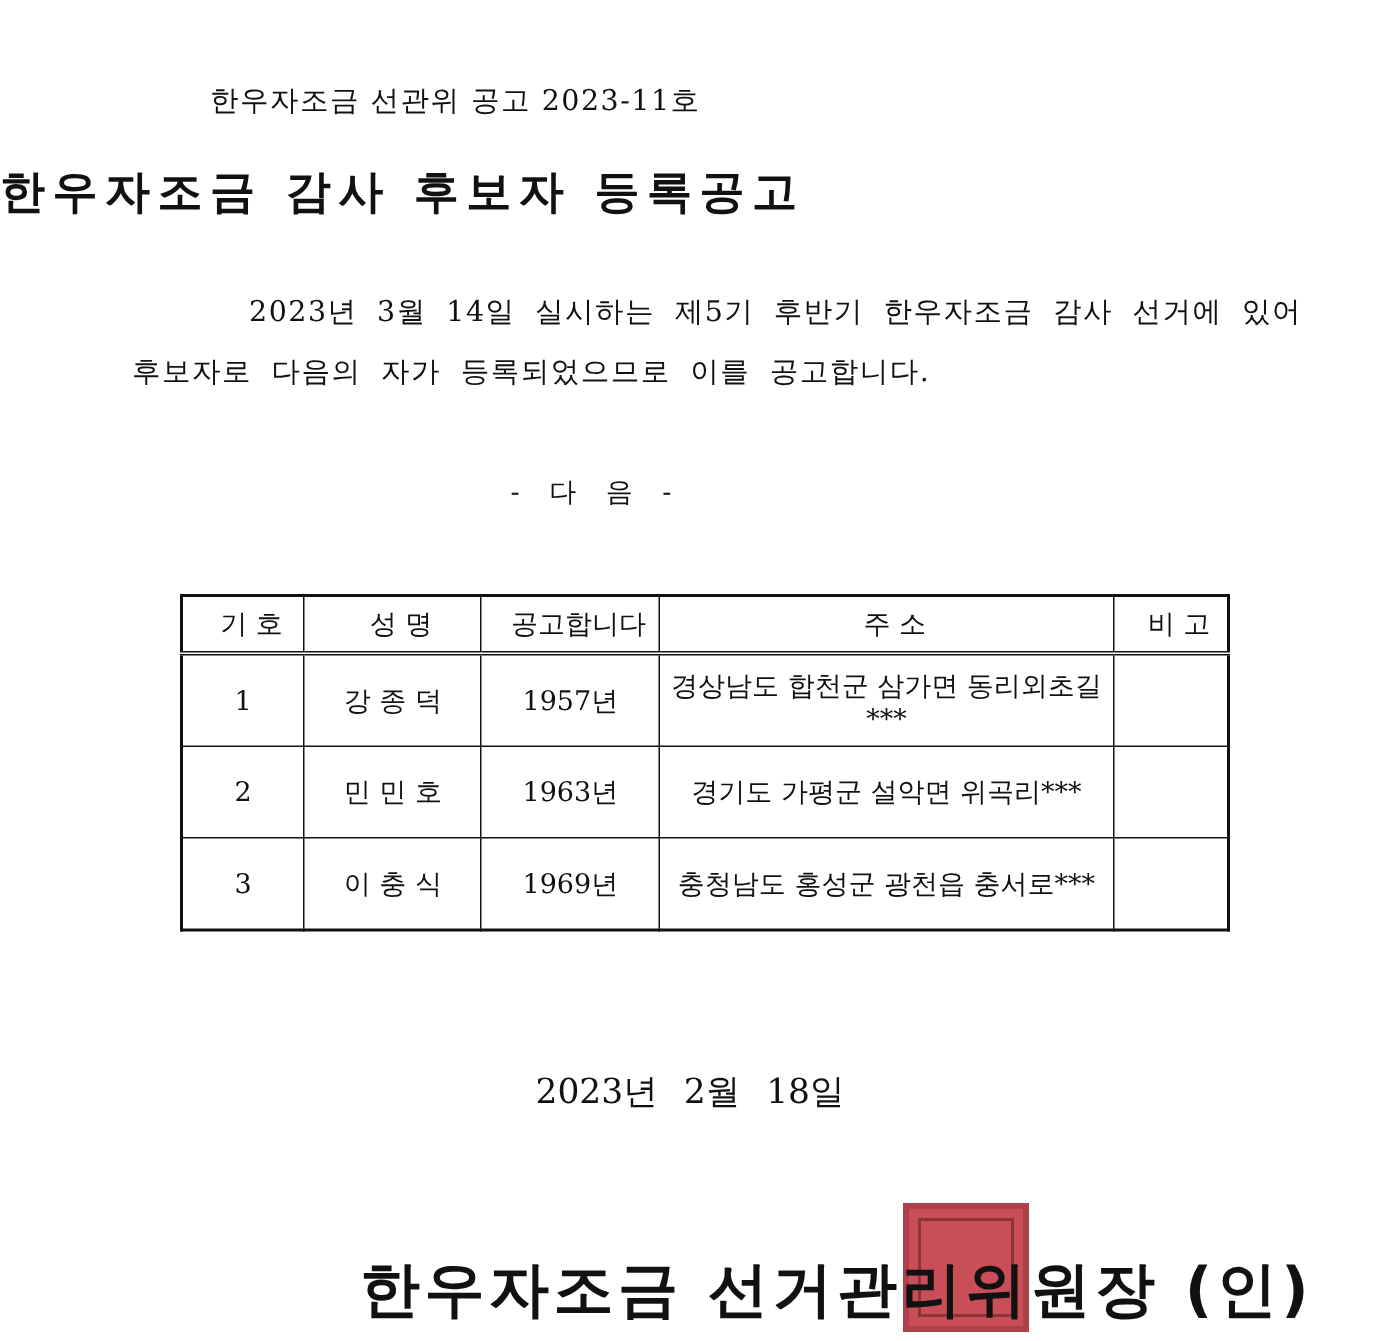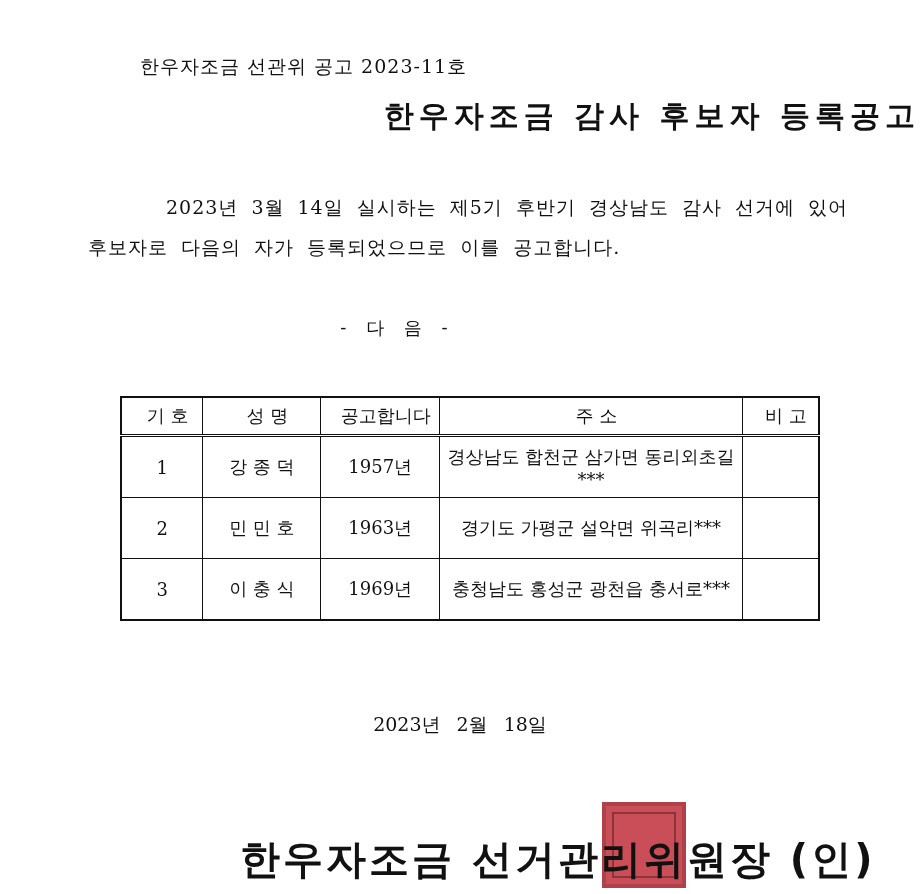--- a/index.html
+++ b/index.html
@@ -1,39 +1,39 @@
 <!DOCTYPE html>
 <html><head>
 <meta charset="utf-8">
 <style>
   html, body { margin:0; padding:0; background:#ffffff; }
   body { width:920px; height:894px; position:relative; overflow:hidden;
          font-family:"DejaVu Serif", "Liberation Serif", serif; color:#111; }
   .abs { position:absolute; }
   .notice-no { left:140px; top:6px; font-size:19px; letter-spacing:1px;margin-top:48px; }
-  .title { left:0; width:920px; top:96px; text-align:right; font-size:30px; font-weight:bold; letter-spacing:5px; font-family:"DejaVu Sans", sans-serif; }
+  .title { left:0; width:920px; top:108px; text-align:left; font-size:30px; font-weight:bold; letter-spacing:5px; font-family:"DejaVu Sans", sans-serif; }
   .body1 { left:166px; top:195px; font-size:19px; letter-spacing:1px; word-spacing:6px; }
   .body2 { left:88px; top:235px; font-size:19px; letter-spacing:1px; word-spacing:6px; }
   .next { left:0; width:788px; top:316px; text-align:center; font-size:18px; word-spacing:14px; }
   table.cand { position:absolute; left:120px; top:396px; width:700px; border-collapse:collapse; border:2px solid #111; font-size:18px; }
   table.cand th, table.cand td { border:1px solid #111; text-align:center; font-weight:normal; }
   table.cand thead th { height:34px; border-bottom:3px double #111;padding-left:12px; }
   table.cand tbody td { height:58px; }
   .c1 { width:74px; } .c2 { width:116px; } .c3 { width:114px; } .c4 { width:326px; } .c5 { width:68px; }
-  .date { left:0; width:920px; top:712px; text-align:center; font-size:19px; word-spacing:10px; }
+  .date { left:0; width:920px; top:712px; text-align:center; font-size:23px; word-spacing:10px; }
   .sign { left:240px; top:832px; font-size:40px; font-weight:bold; letter-spacing:3px; font-family:"DejaVu Sans", sans-serif; }
   .seal { left:602px; top:802px; width:84px; height:86px; border:4px solid #a0202a; background:#c0303a; opacity:0.85; box-sizing:border-box; }
   .seal-inner { position:absolute; inset:6px; border:2px solid #7a1018; }
 </style>
 </head>
 <body>
 
 <div class="abs notice-no">한우자조금 선관위 공고 2023-11호</div>
 <div class="abs title">한우자조금 감사 후보자 등록공고</div>
-<div class="abs body1">2023년 3월 14일 실시하는 제5기 후반기 경상남도 감사 선거에 있어</div>
+<div class="abs body1">2023년 3월 14일 실시하는 제5기 후반기 한우자조금 감사 선거에 있어</div>
 <div class="abs body2">후보자로 다음의 자가 등록되었으므로 이를 공고합니다.</div>
 <div class="abs next">- 다 음 -</div>
 
 <table class="cand">
   <thead>
     <tr>
       <th class="c1">기 호</th>
       <th class="c2">성 명</th>
       <th class="c3">공고합니다</th>
       <th class="c4">주 소</th>

